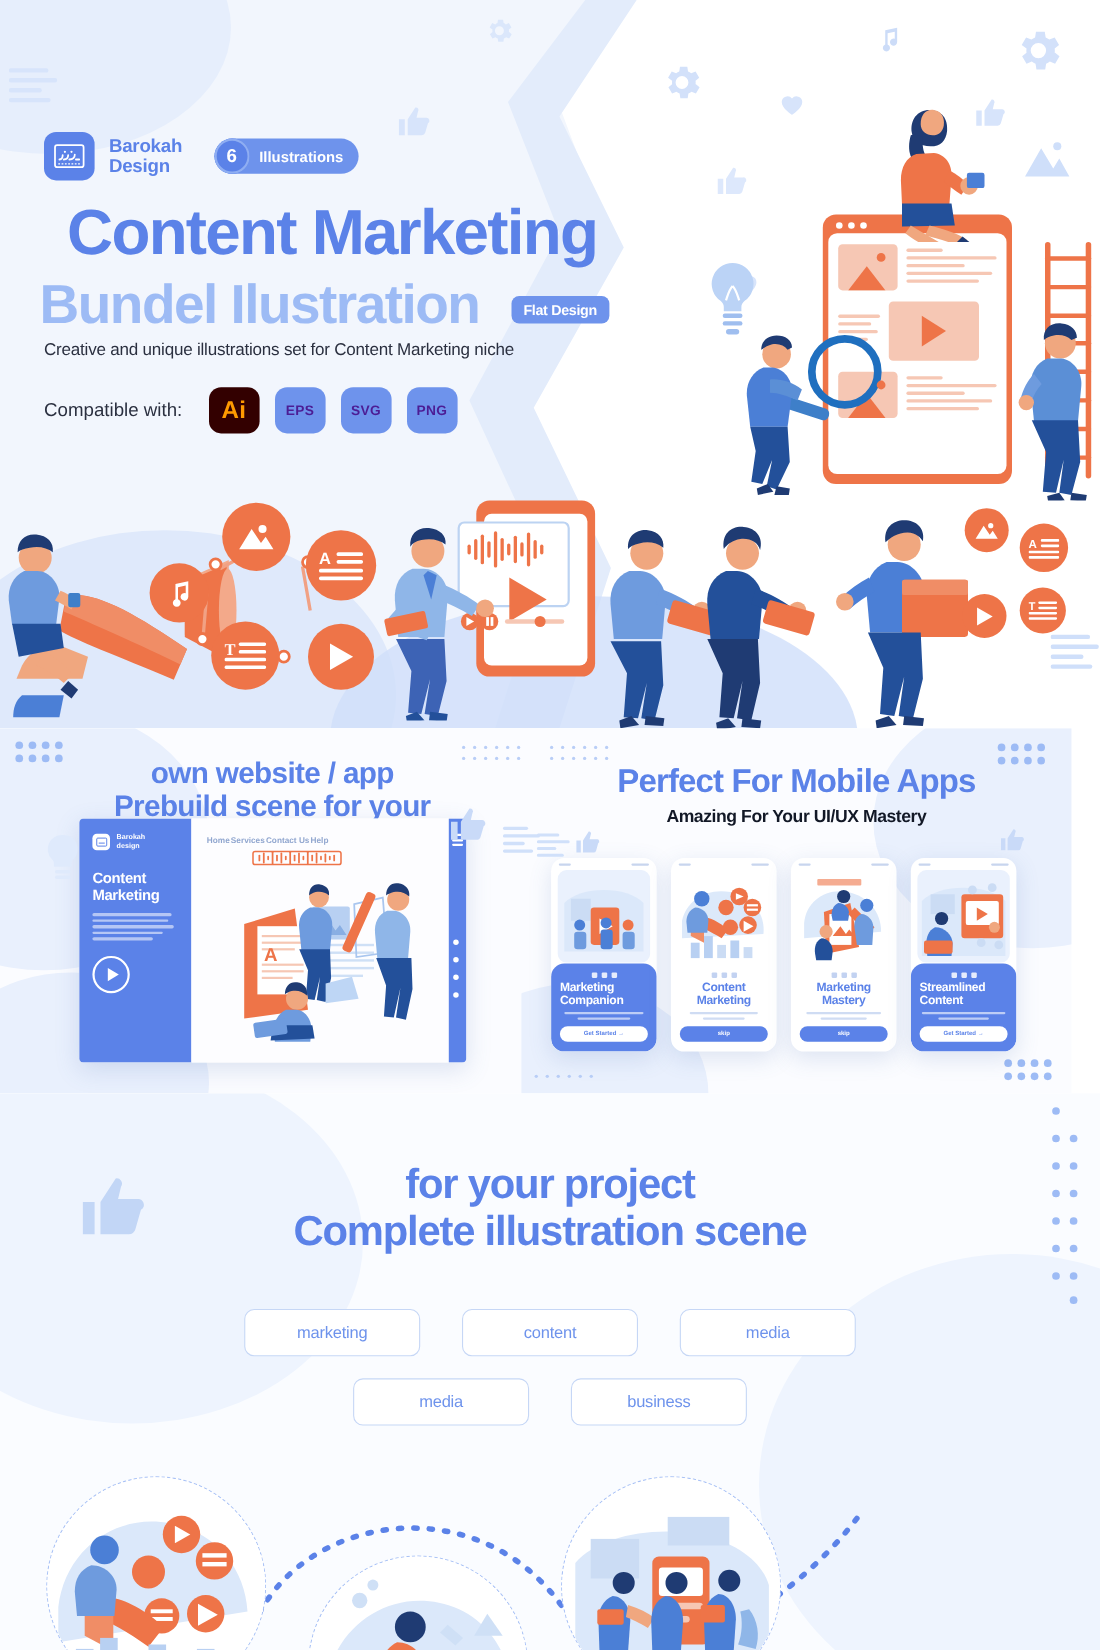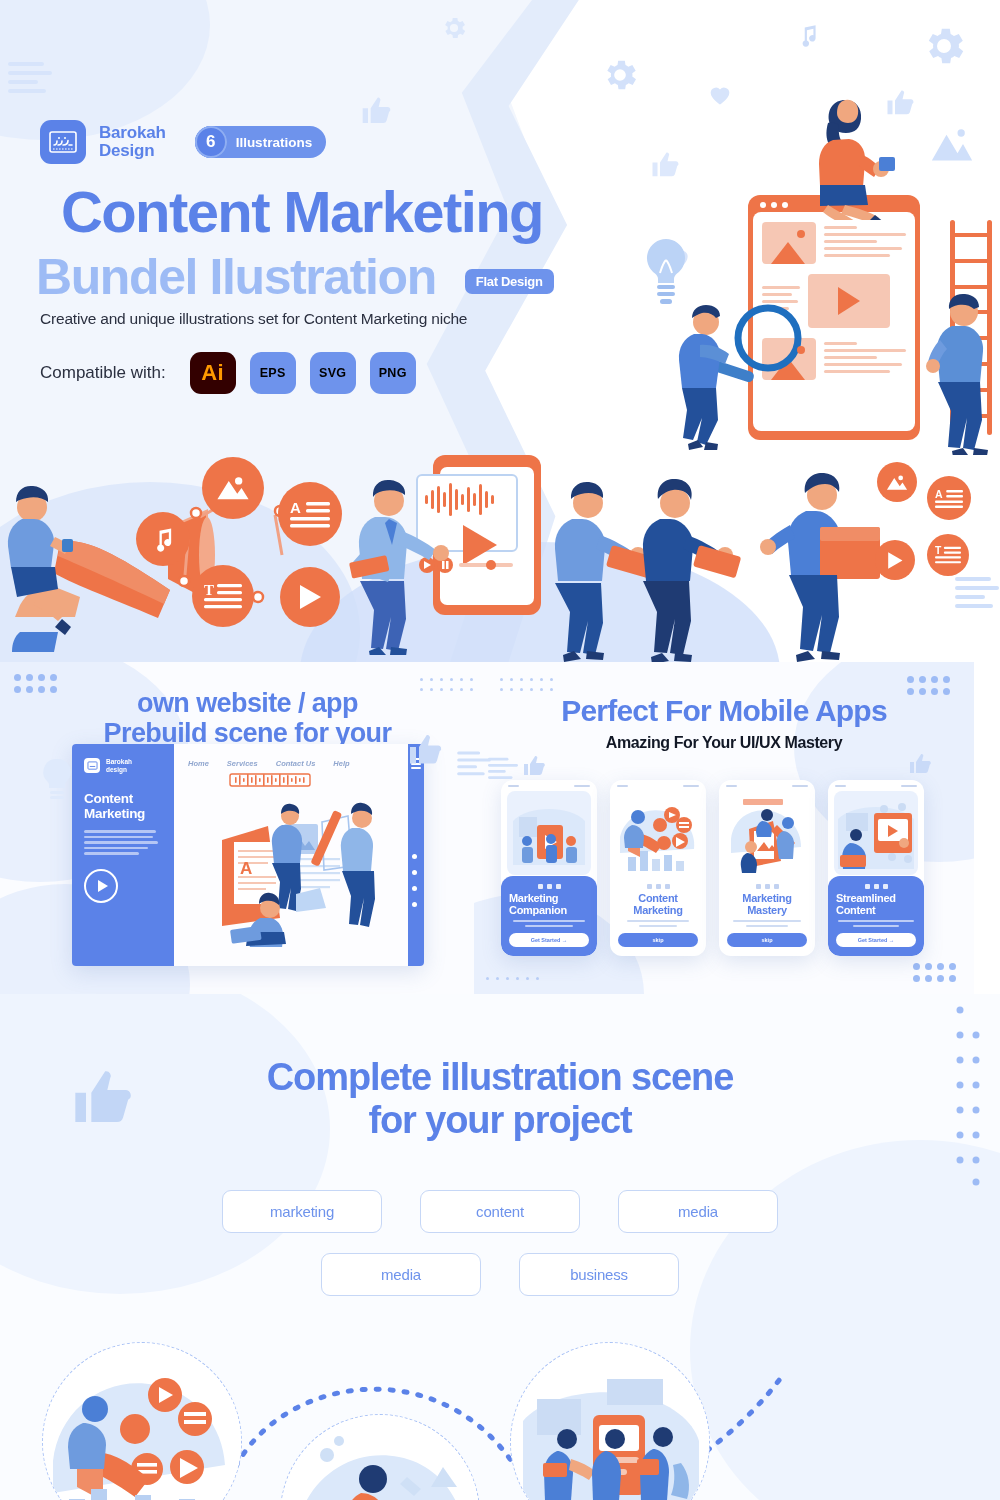--- a/index.html
+++ b/index.html
@@ -37,21 +37,21 @@
   .count-label { color:#fff; font-weight:bold; font-size:13.5px; }
 
   .title1 { position:absolute; left:36px; top:178px; font-size:58px; font-weight:bold; color:#5B82E8; letter-spacing:-1.6px; z-index:6;margin-left:25px; }
   .title2wrap { position:absolute; left:36px; top:248px; display:flex; align-items:center; gap:29px; z-index:6;text-align:right; }
   .title2 { font-size:50px; font-weight:bold; color:#9DBBF5; letter-spacing:-1.4px; }
   .flat-badge { background:#6E93EC; color:#fff; font-size:13px; font-weight:bold; padding:5px 11px; border-radius:7px; letter-spacing:-.3px; margin-top:8px; }
   .subtitle { position:absolute; left:40px; top:310px; font-size:15.5px; color:#2b3040; z-index:6; letter-spacing:-.2px;}
 
   .compat-row { position:absolute; left:40px; top:352px; display:flex; align-items:center; gap:14px; z-index:6; }
   .compat-label { font-size:17px; color:#2b3040; margin-right:10px; }
-  .fmt { width:46px; height:42px; border-radius:11px; background:#6E93EC; color:#000000; display:flex; align-items:center; justify-content:center;
+  .fmt { width:46px; height:42px; border-radius:11px; background:#6E93EC; color:#4c1d95; display:flex; align-items:center; justify-content:center;
     font-size:12.5px; font-weight:bold; letter-spacing:.3px; }
   .fmt.ai { background:#330000; color:#FF9A00; font-size:22px; font-weight:bold; }
 
   
   .deco { position:absolute; color:#d3e1fa; z-index:2; }
   .deco svg { display:block; }
 
   
   .hero-illu { position:absolute; right:0px; top:85px; width:370px; height:370px; z-index:4; }
   .device-big { position:absolute; left:118px; top:110px; width:172px; height:245px; background:#EE7448; border-radius:12px; padding:5px; }
@@ -97,21 +97,21 @@
     box-shadow:0 6px 22px rgba(80,110,180,.18); display:flex; overflow:hidden; }
   .web-side { width:102px; background:#5B82E8; padding:14px 12px; color:#fff; position:relative; }
   .web-logo { display:flex; align-items:center; gap:6px; }
   .web-logo .m { width:16px;height:15px;background:#fff;border-radius:4px; display:flex;align-items:center;justify-content:center;}
   .web-logo .t { font-size:6.5px; font-weight:bold; line-height:1.1;}
   .web-h { font-size:13.5px; font-weight:bold; margin-top:18px; line-height:1.12; letter-spacing:-.3px;}
   .web-p i { display:block; height:2.5px; background:rgba(255,255,255,.55); border-radius:2px; margin-bottom:3px;}
   .web-play { width:34px;height:34px;border:2px solid #fff; border-radius:50%; display:flex;align-items:center;justify-content:center; margin-top:14px;}
   .web-play .tri{ width:0;height:0;border-left:10px solid #fff;border-top:6px solid transparent;border-bottom:6px solid transparent; margin-left:3px;}
   .web-main { flex:1; background:#fdfdff; position:relative; }
-  .web-nav { display:flex; gap:18px; padding:15px 14px 0 14px;font-style:italic; }
+  .web-nav { display:flex; gap:1px; padding:15px 14px 0 14px; }
   .web-nav span { font-size:7.5px; color:#90a6cf; font-weight:bold;}
   .web-rail { width:16px; background:#5B82E8; position:relative; }
   .web-burger { position:absolute; left:3px; top:14px; }
   .web-burger i{ display:block; width:10px;height:2px;background:#fff;margin-bottom:2.5px;border-radius:1px;}
   .web-dots { position:absolute; left:4px; top:110px;}
   .web-dots i{ display:block; width:5px;height:5px;border-radius:50%;background:#fff;margin-bottom:11px;}
 
   
   .phones { position:absolute; left:27px; top:118px; display:flex; gap:13px; }
   .phone { width:96px; height:176px; background:#fff; border-radius:12px; box-shadow:0 6px 20px rgba(80,110,180,.17); overflow:hidden; position:relative; }
@@ -959,22 +959,22 @@
           <circle cx="12" cy="135" r="3.5"></circle>
             <circle cx="28" cy="135" r="3.5"></circle>
           <circle cx="12" cy="160" r="3.5"></circle>
             <circle cx="28" cy="160" r="3.5"></circle>
           <circle cx="28" cy="182" r="3.5"></circle>
         </g>
       </svg>
     </div>
 
     <div class="b-title">
+      <div>for your project</div>
       <div>Complete illustration scene</div>
-      <div>for your project</div>
     </div>
 
     <div class="tags">
       <div class="tagrow">
         <div class="tag">marketing</div>
         <div class="tag">content</div>
         <div class="tag">media</div>
       </div>
       <div class="tagrow">
         <div class="tag">media</div>

